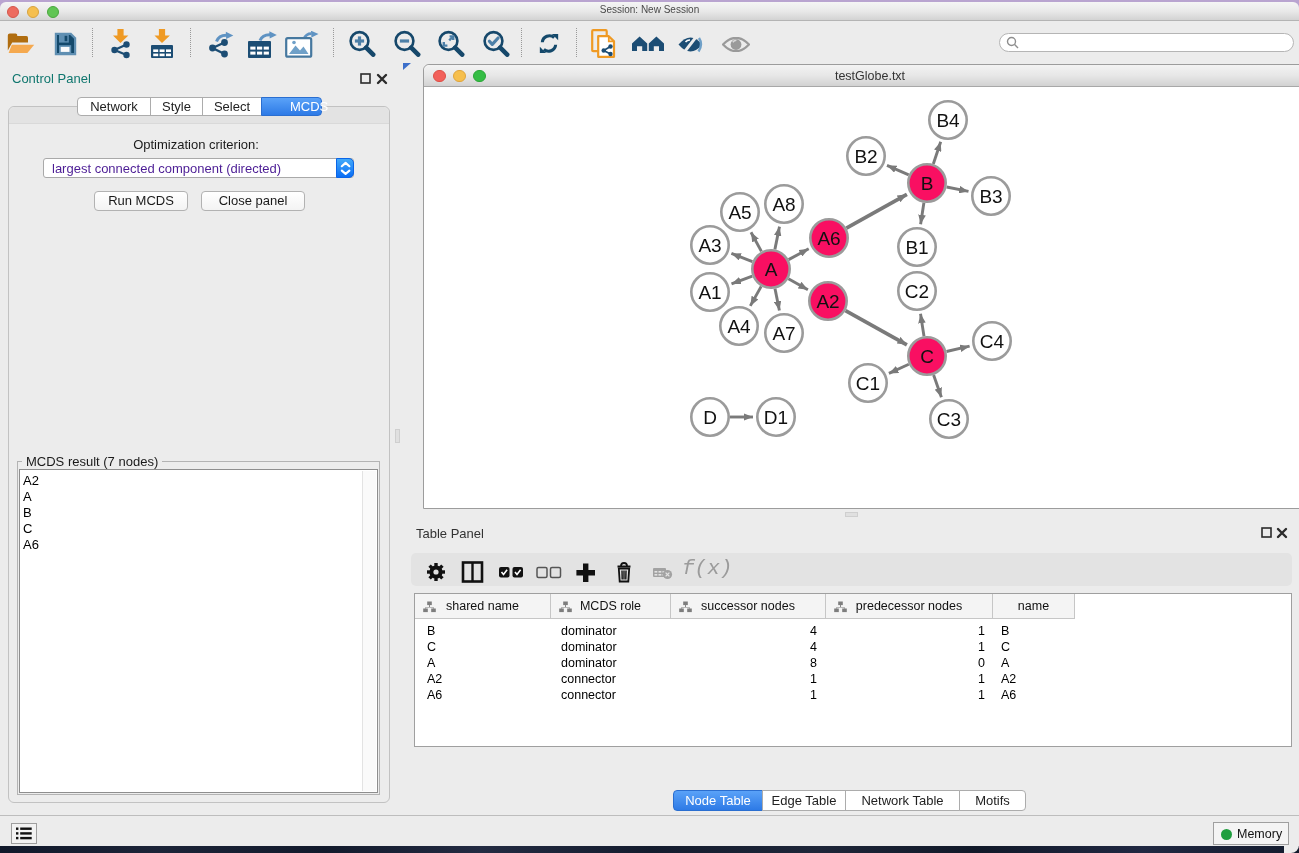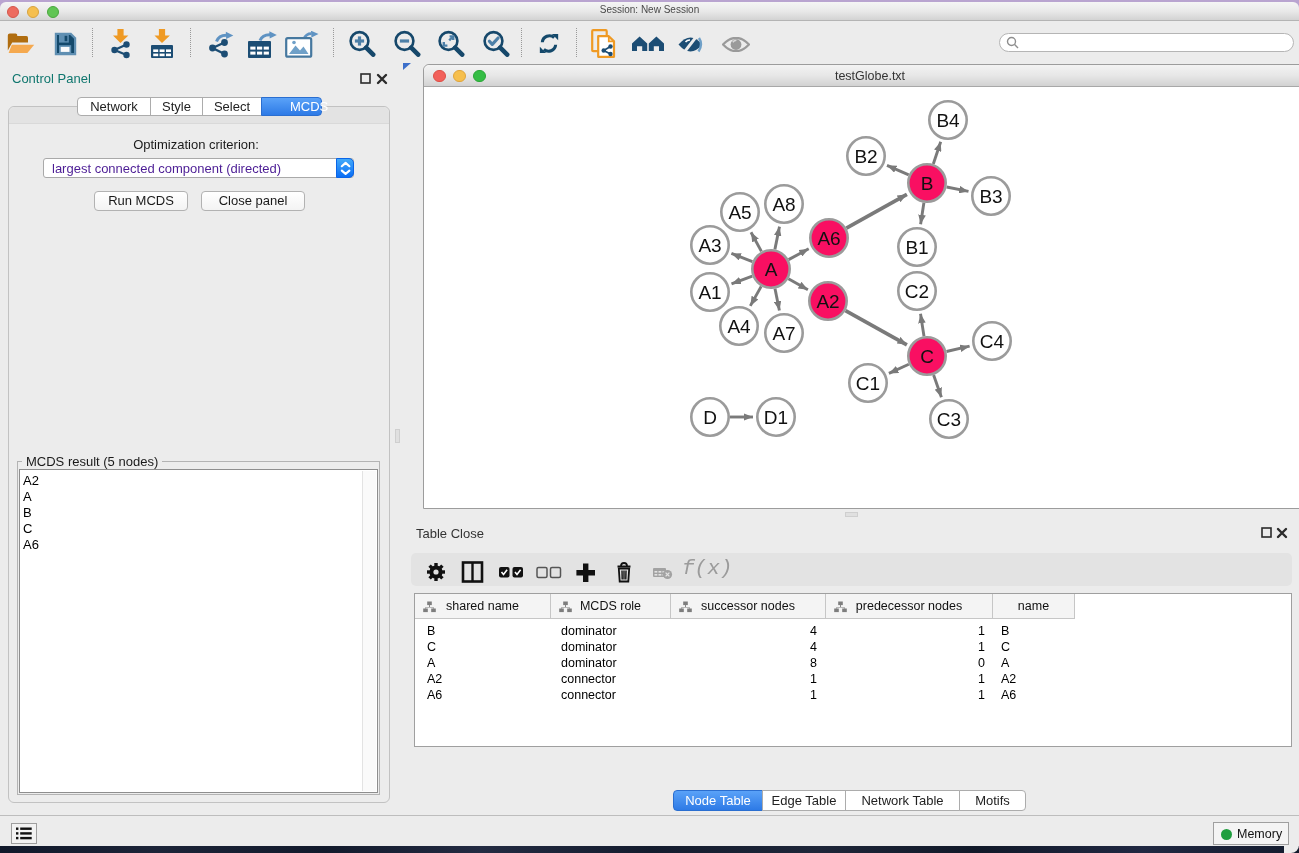--- a/index.html
+++ b/index.html
@@ -196,21 +196,21 @@
     <svg width="18" height="19" style="position:absolute;left:0;top:0">
         <path d="M4.8,7.2 L8.6,3.9 L12.4,7.2" fill="none" stroke="#fff" stroke-width="2.1" stroke-linecap="round" stroke-linejoin="round"></path>
         <path d="M4.8,11.6 L8.6,14.9 L12.4,11.6" fill="none" stroke="#fff" stroke-width="2.1" stroke-linecap="round" stroke-linejoin="round"></path>
       </svg>
   </div>
 </div>
 <div class="btn" style="left:94px; top:191px; width:94px; height:20px; line-height:18px;">Run MCDS</div>
 <div class="btn" style="left:201px; top:191px; width:104px; height:20px; line-height:18px;">Close panel</div>
 
 <div class="abs" style="left:17px; top:461px; width:363px; height:334px; border:1px solid #b3b3b3;"></div>
-<div class="abs" style="left:22px; top:454px; font-size:13px; color:#1a1a1a; background:#ececec; padding:0 4px;">MCDS result (5 nodes)</div>
+<div class="abs" style="left:22px; top:454px; font-size:13px; color:#1a1a1a; background:#ececec; padding:0 4px;">MCDS result (7 nodes)</div>
 <div class="abs" style="left:19px; top:469px; width:359px; height:324px; background:#fff; border:1px solid #8e8e8e;">
   <div class="abs" style="left:3px; top:3px; font-size:13px; color:#000; line-height:16.1px;">A2<br>A<br>B<br>C<br>A6</div>
   <div class="abs" style="right:1px; top:1px; width:14px; height:320px; background:#fafafa; border-left:1px solid #e3e3e3;"></div>
 </div>
 
 <svg class="abs" style="left:403px;top:63px" width="8" height="7">
     <path d="M0,0 L8,0 L0,7 Z" fill="#3c6fca"></path>
   </svg>
 <div class="abs" style="left:403px; top:64px; width:894px; height:445px; background:#fff; border:1px solid #9c9c9c; border-radius:6px 6px 0 0;margin-left:20px;">
   <div class="winbar" style="left:0; top:0; width:892px; height:22px; border-bottom:1px solid #a8a8a8; border-radius:6px 6px 0 0;">
@@ -288,21 +288,21 @@
 <text x="545" y="338.6" font-size="19" text-anchor="middle" fill="#111111" font-family="Liberation Sans, sans-serif">C3</text>
 <circle cx="306" cy="330" r="18.7" fill="#ffffff" stroke="#9b9b9b" stroke-width="2.6"></circle>
 <text x="306" y="336.6" font-size="19" text-anchor="middle" fill="#111111" font-family="Liberation Sans, sans-serif">D</text>
 <circle cx="372" cy="330" r="18.7" fill="#ffffff" stroke="#9b9b9b" stroke-width="2.6"></circle>
 <text x="372" y="336.6" font-size="19" text-anchor="middle" fill="#111111" font-family="Liberation Sans, sans-serif">D1</text>
 </svg>
 
 <div class="abs" style="left:395px; top:429px; width:5px; height:14px; background:#e0e0e0; border:1px solid #cfcfcf;"></div>
 <div class="abs" style="left:845px; top:512px; width:13px; height:5px; background:#e0e0e0; border:1px solid #cfcfcf;"></div>
 
-<div class="abs" style="left:416px; top:526px; font-size:13px; color:#333;">Table Close</div>
+<div class="abs" style="left:416px; top:526px; font-size:13px; color:#333;">Table Panel</div>
 <svg class="abs" style="left:1261px;top:527px" width="12" height="12">
     <rect x="1" y="1" width="9" height="9" fill="none" stroke="#2b2b2b" stroke-width="1.6"></rect>
   </svg>
 <svg class="abs" style="left:1276px;top:527px" width="12" height="12">
     <path d="M2,2 L10,10 M10,2 L2,10" stroke="#2b2b2b" stroke-width="2.4" stroke-linecap="round"></path>
   </svg>
 <div class="abs" style="left:411px; top:553px; width:881px; height:33px; background:#e3e3e3; border-radius:5px;"></div>
 
 <svg class="abs" style="left:425px;top:560px" width="290" height="24" viewBox="0 0 290 24">
 

